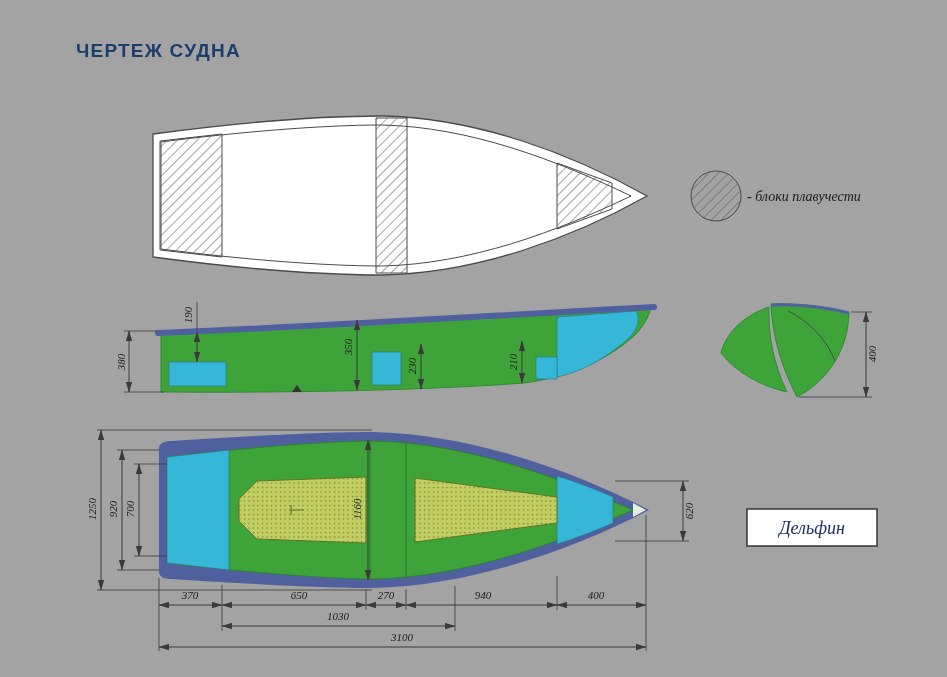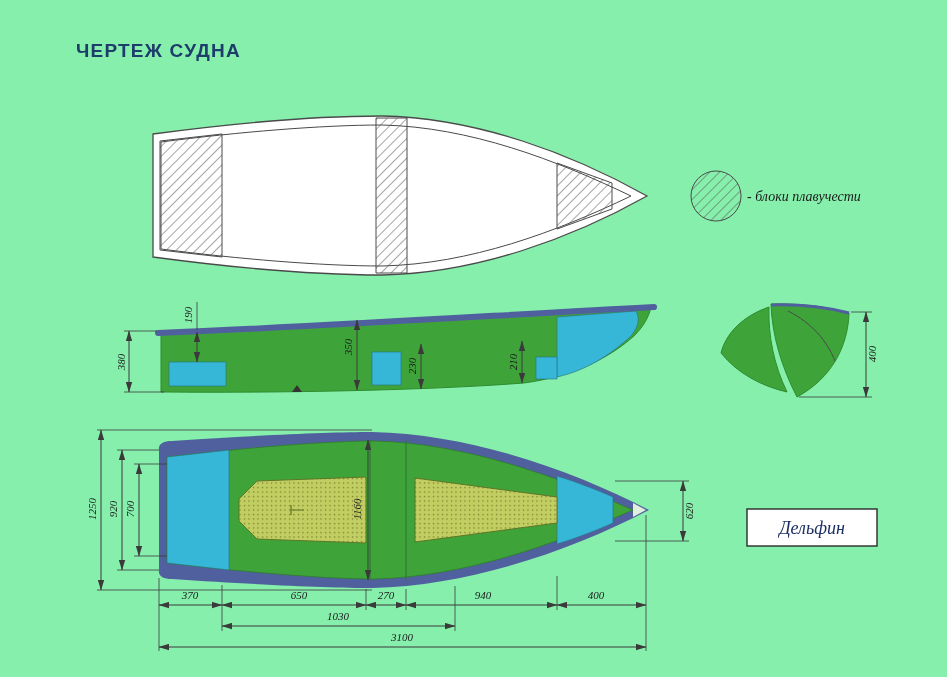--- a/index.html
+++ b/index.html
@@ -1,16 +1,16 @@
 <!DOCTYPE html>
 <html><head>
 <meta charset="utf-8">
 <style>
   html,body{margin:0;padding:0;background:#fff;}
-  #stage{position:relative;width:947px;height:677px;background:#86efac;overflow:hidden;
+  #stage{position:relative;width:947px;height:677px;background:#a3a3a3;overflow:hidden;
          font-family:"Liberation Sans", sans-serif;}
   .page-title{position:absolute;left:76px;top:40px;font-size:19px;font-weight:600;
               letter-spacing:1.2px;color:#1d3d6b;}
   svg{position:absolute;left:0;top:0;}
   .outline{fill:#ffffff;stroke:#4a4a4a;stroke-width:1.3;}
   .thin{fill:none;stroke:#4a4a4a;stroke-width:1;}
   .hatched{fill:url(#hatch);stroke:#4a4a4a;stroke-width:1;}
   .dim-line{stroke:#3a3a3a;stroke-width:1;fill:none;
             marker-start:url(#arrow);marker-end:url(#arrow);}
   .ext-line{stroke:#3a3a3a;stroke-width:0.8;fill:none;}

